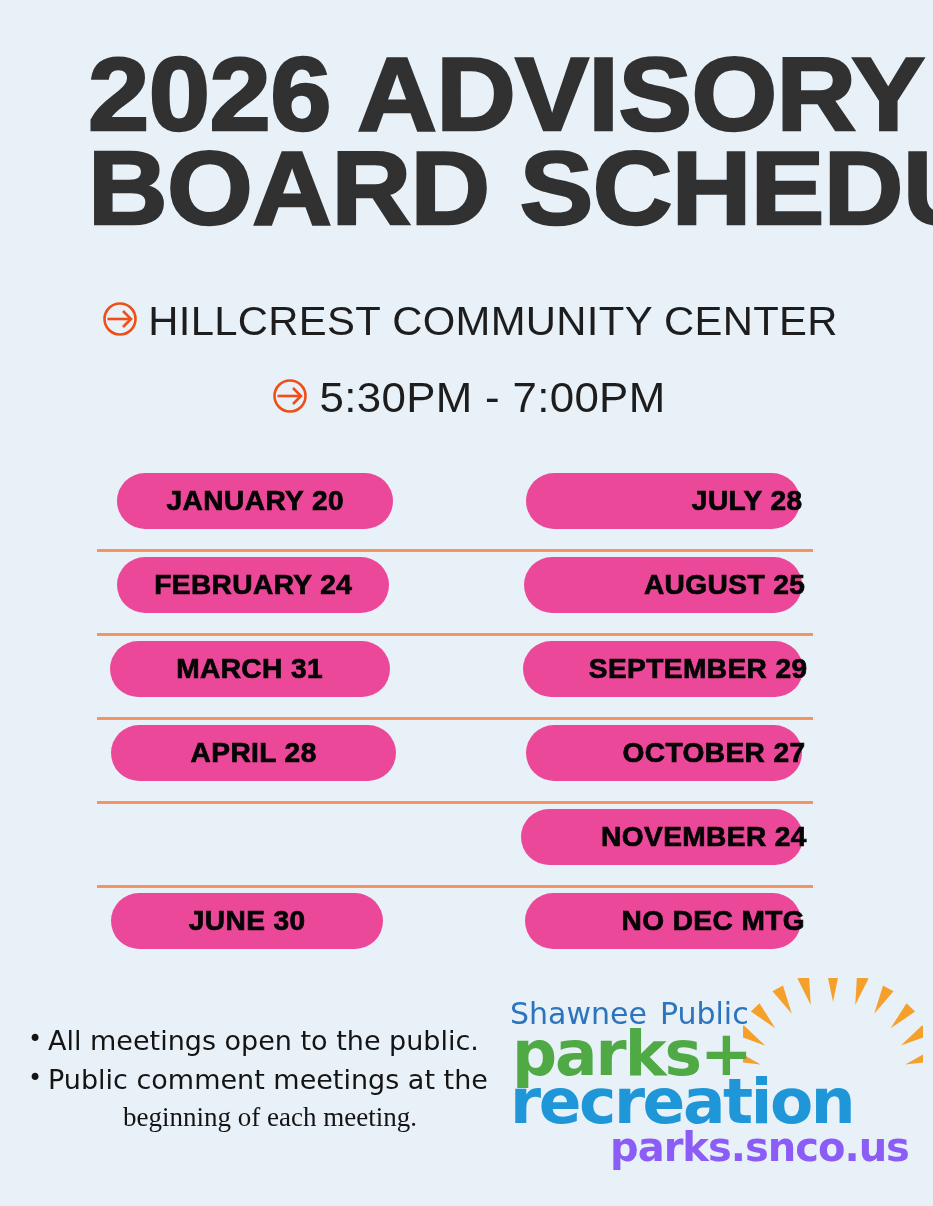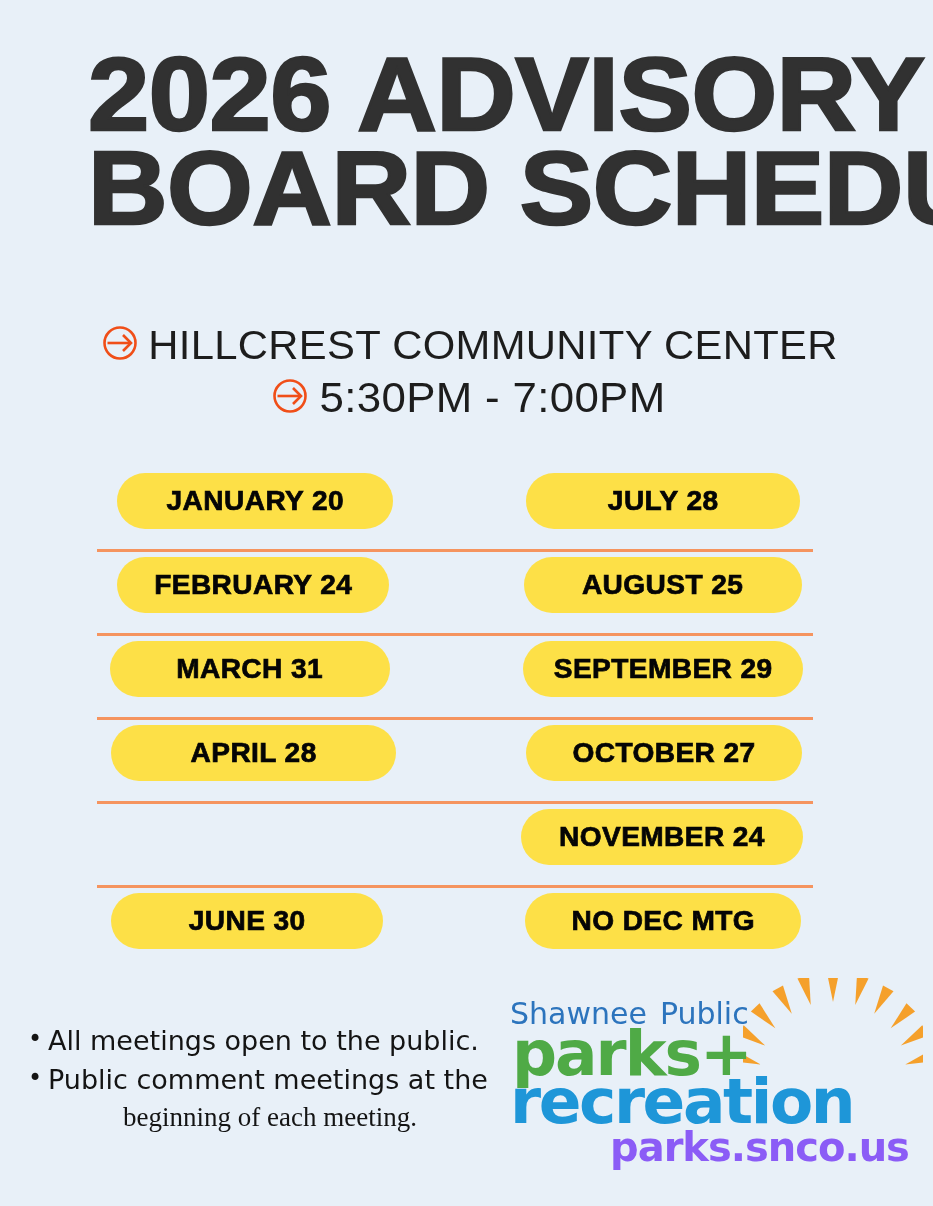--- a/index.html
+++ b/index.html
@@ -46,21 +46,21 @@
 
   
   .sub-row {
     position: absolute;
     display: flex;
     align-items: center;
     justify-content: center;
     width: 933px;
     left: 0;
   }
-  .sub-row.venue { top: 324px; align-items: center; }
+  .sub-row.venue { top: 300px; align-items: center; }
   .sub-row.time  { top: 376px; }
 
   .arrow-icon {
     flex: 0 0 auto;
     display: block;
     margin-right: 16px;
   }
   .arrow-icon.small { margin-right: 14px; }
 
   .sub-text {
@@ -84,21 +84,21 @@
   }
   .sched-row {
     position: relative;
     height: 84px;
   }
   .pill {
     position: absolute;
     top: 3px;
     height: 56px;
     border-radius: 32px;
-    background: #fde047;
+    background: #ec4899;
     display: flex;
     align-items: center;
     justify-content: center;
   }
   .pill-label {
     font-family: "Liberation Sans Narrow", "Liberation Sans", sans-serif;
     font-weight: 700;
     font-size: 27px;
     letter-spacing: 0.4px;
     color: #050505;
@@ -110,21 +110,21 @@
     position: absolute;
     left: 97px;
     width: 716px;
     height: 3px;
     background: #f5945f;
     bottom: 2px;
   }
 
   
   .c-left  { left: 117px; width: 276px; }
-  .c-right { left: 526px; width: 274px; }
+  .c-right { left: 526px; width: 274px; justify-content: flex-end; }
 
   .r1 .c-left  { left: 117px; width: 276px; }
   .r1 .c-right { left: 526px; width: 274px; }
   .r2 .c-left  { left: 117px; width: 272px; }
   .r2 .c-right { left: 524px; width: 278px; }
   .r3 .c-left  { left: 110px; width: 280px; }
   .r3 .c-right { left: 523px; width: 280px; }
   .r4 .c-left  { left: 111px; width: 285px; }
   .r4 .c-right { left: 526px; width: 276px; }
   .r5 .c-left  { left: 110px; width: 279px; }

